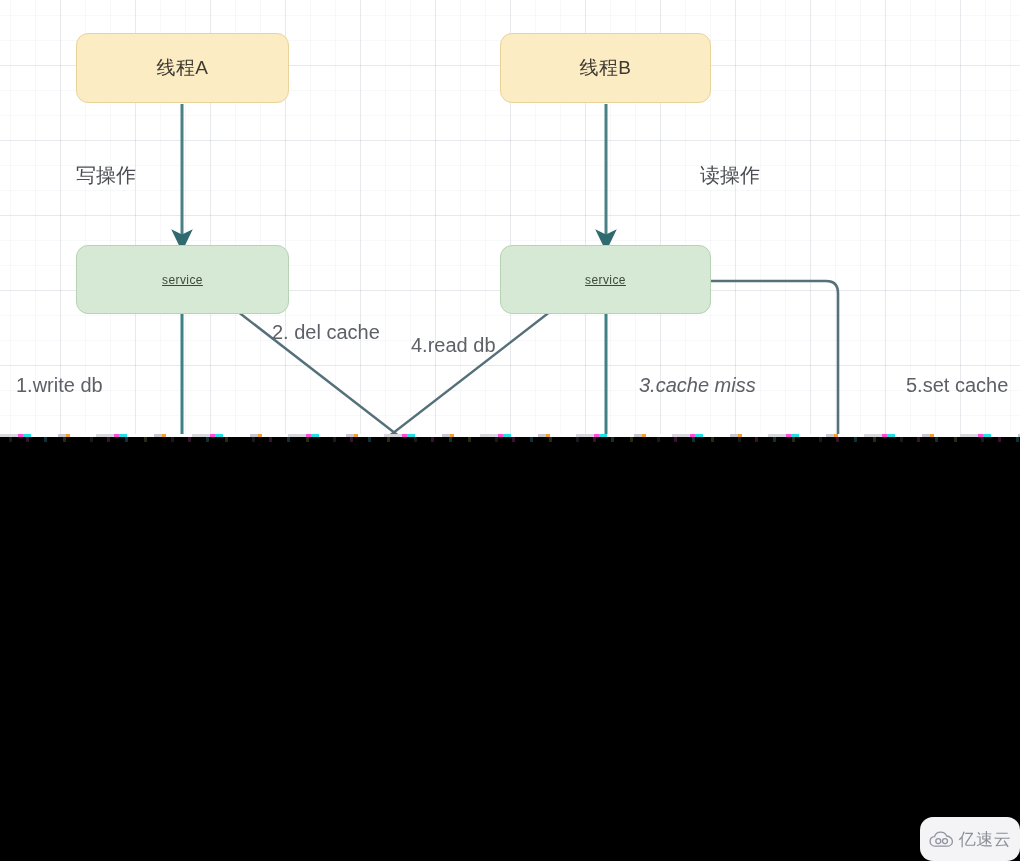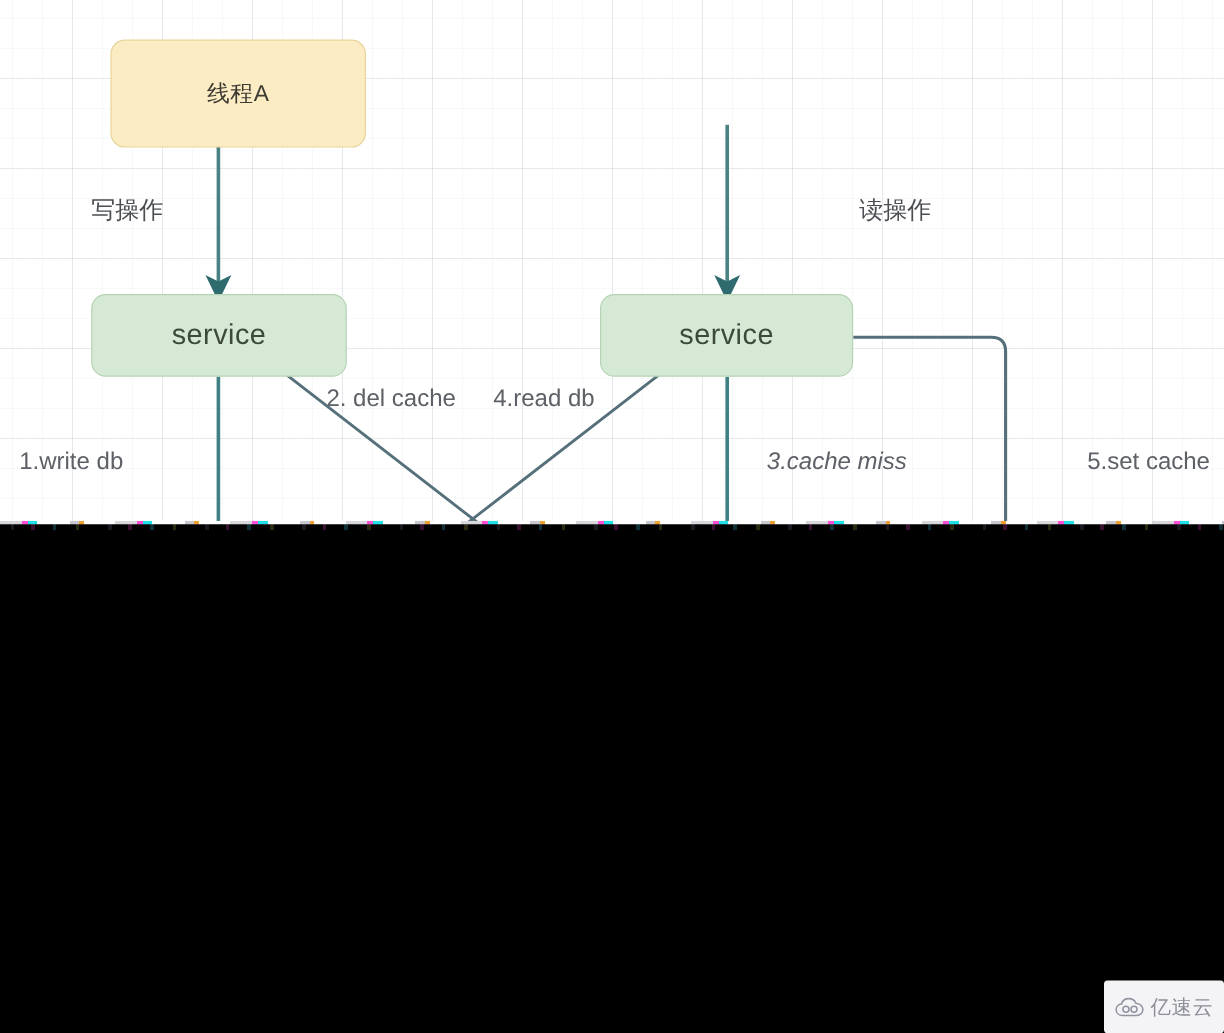--- a/index.html
+++ b/index.html
@@ -24,34 +24,34 @@
   #svg{position:absolute;left:0;top:0;width:1020px;height:437px;}
 
   
   .node{
     position:absolute;box-sizing:border-box;
     display:flex;align-items:center;justify-content:center;
     border-radius:12px;border:1px solid;
     font-size:19px;letter-spacing:.4px;
   }
   .node.thread{background:#fcecc4;border-color:#e8d49a;color:#3d3a32;}
-  .node.service{background:#d6e9d4;border-color:#b6d3b4;color:#3c4a3c;font-size:24px;}
+  .node.service{background:#d6e9d4;border-color:#b6d3b4;color:#3c4a3c;font-size:12px;text-decoration:underline;}
 
-  #node-thread-a {left:76px; top:33px;  width:213px;height:90px;margin-left:16px;}
+  #node-thread-a {left:76px; top:33px;  width:213px;height:70px;}
   #node-thread-b {left:500px;top:33px;  width:211px;height:70px;}
   #node-service-a{left:76px; top:245px; width:213px;height:69px;}
   #node-service-b{left:500px;top:245px; width:211px;height:69px;}
 
   
   .elabel{position:absolute;color:#5d6066;white-space:nowrap;}
   #lbl-write-op {left:76px; top:162px;font-size:20px;color:#4a4d52;}
-  #lbl-read-op  {left:716px;top:162px;font-size:20px;color:#4a4d52;}
+  #lbl-read-op  {left:700px;top:162px;font-size:20px;color:#4a4d52;}
   #lbl-1-write-db {left:16px; top:374px;font-size:20px;}
   #lbl-2-del-cache{left:272px;top:321px;font-size:20px;}
-  #lbl-4-read-db  {left:411px;top:321px;font-size:20px;}
+  #lbl-4-read-db  {left:411px;top:334px;font-size:20px;}
   #lbl-3-cache-miss{left:639px;top:374px;font-size:20px;font-style:italic;}
   #lbl-5-set-cache {left:875px;top:374px;font-size:20px;margin-left:31px;}
 
   
   #tear{position:absolute;left:0;top:434px;width:1020px;height:8px;overflow:hidden;}
   #tear .band{position:absolute;left:0;width:1020px;}
   #tear .b1{top:0;height:3px;background:
       repeating-linear-gradient(to right,
         #d8d8dc 0 18px,#ff4fd8 18px 23px,#20e0e8 23px 31px,#ffffff 31px 58px,
         #c8c8d0 58px 66px,#f0a030 66px 70px,#ffffff 70px 96px);}
@@ -59,21 +59,21 @@
       repeating-linear-gradient(to right,
         #000 0 9px,#181820 9px 12px,#000 12px 26px,#3a1030 26px 29px,
         #000 29px 44px,#103038 44px 47px,#000 47px 63px,#2a2a10 63px 66px,#000 66px 81px);}
 
   
   #blackout{position:absolute;left:0;top:442px;width:1020px;height:419px;background:#000;}
 
   
   #watermark{
     position:absolute;left:920px;top:817px;width:100px;height:44px;
-    background:#f4f4f6;border-radius:3px;
+    background:#f4f4f6;border-radius:13px;
     display:flex;align-items:center;justify-content:center;gap:4px;
   }
   #watermark .wm-text{font-size:17px;color:#8d8f98;letter-spacing:.5px;
         font-family:"DejaVu Sans",sans-serif;}
 </style>
 </head>
 <body>
 
 <div id="root">
 
@@ -98,20 +98,23 @@
 
       <line x1="551" y1="311" x2="388" y2="437" stroke="#55707a" stroke-width="2.4"></line>
 
       <path d="M711,281 L826,281 Q838,281 838,293 L838,437" fill="none" stroke="#55707a" stroke-width="2.6"></path>
     </svg>
 
     <div class="node thread" id="node-thread-a">
       <span>线程A</span>
     </div>
 
+    <div class="node thread" id="node-thread-b">
+      <span>线程B</span>
+    </div>
 
     <div class="node service" id="node-service-a">
       <span>service</span>
     </div>
 
     <div class="node service" id="node-service-b">
       <span>service</span>
     </div>
 
     <div class="elabel" id="lbl-write-op">写操作</div>

